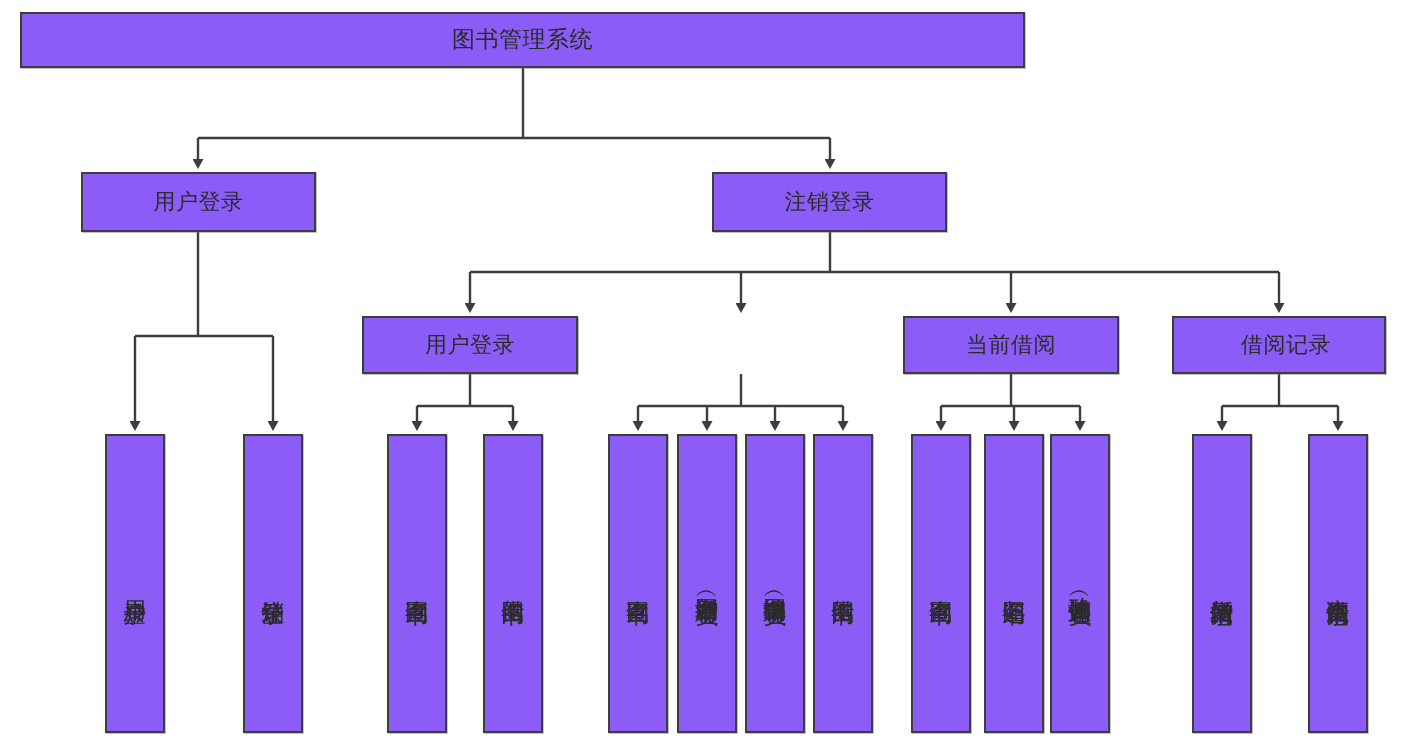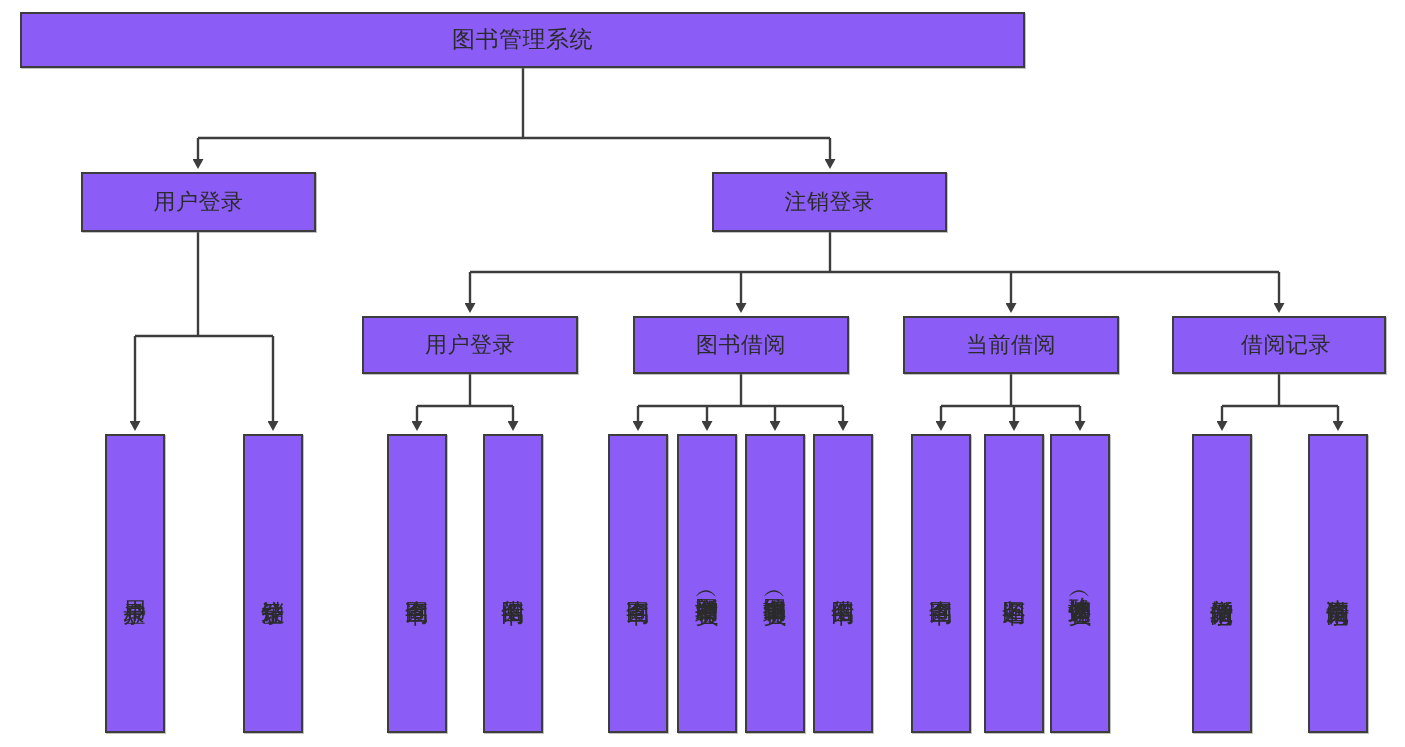--- a/index.html
+++ b/index.html
@@ -135,23 +135,20 @@
   <div class="node h" style="left: 81px; top: 172px; width: 235px; height: 60px; border-color: rgb(61, 61, 61); color: rgb(43, 43, 43);">
     <span class="label">用户登录</span>
   </div>
   <div class="node h" style="left: 712px; top: 172px; width: 235px; height: 60px; border-color: rgb(61, 61, 61); color: rgb(43, 43, 43);">
     <span class="label">注销登录</span>
   </div>
 
   <div class="node h" style="left: 362px; top: 316px; width: 216px; height: 58px; border-color: rgb(61, 61, 61); color: rgb(43, 43, 43);">
     <span class="label">用户登录</span>
   </div>
-  <div class="node h" style="left: 633px; top: 316px; width: 216px; height: 58px; border-color: rgb(61, 61, 61); color: rgb(43, 43, 43);">
-    <span class="label">图书借阅</span>
-  </div>
   <div class="node h" style="left: 903px; top: 316px; width: 216px; height: 58px; border-color: rgb(61, 61, 61); color: rgb(43, 43, 43);">
     <span class="label">当前借阅</span>
   </div>
   <div class="node h" style="left: 1172px; top: 316px; width: 214px; height: 58px; border-color: rgb(61, 61, 61); color: rgb(43, 43, 43); padding-left: 14px;">
     <span class="label">借阅记录</span>
   </div>
 
   <div class="node v" style="left: 105px; top: 434px; width: 60px; height: 299px; border-color: rgb(61, 61, 61); color: rgb(43, 43, 43);">
     <span class="label">用户登录</span>
   </div>

